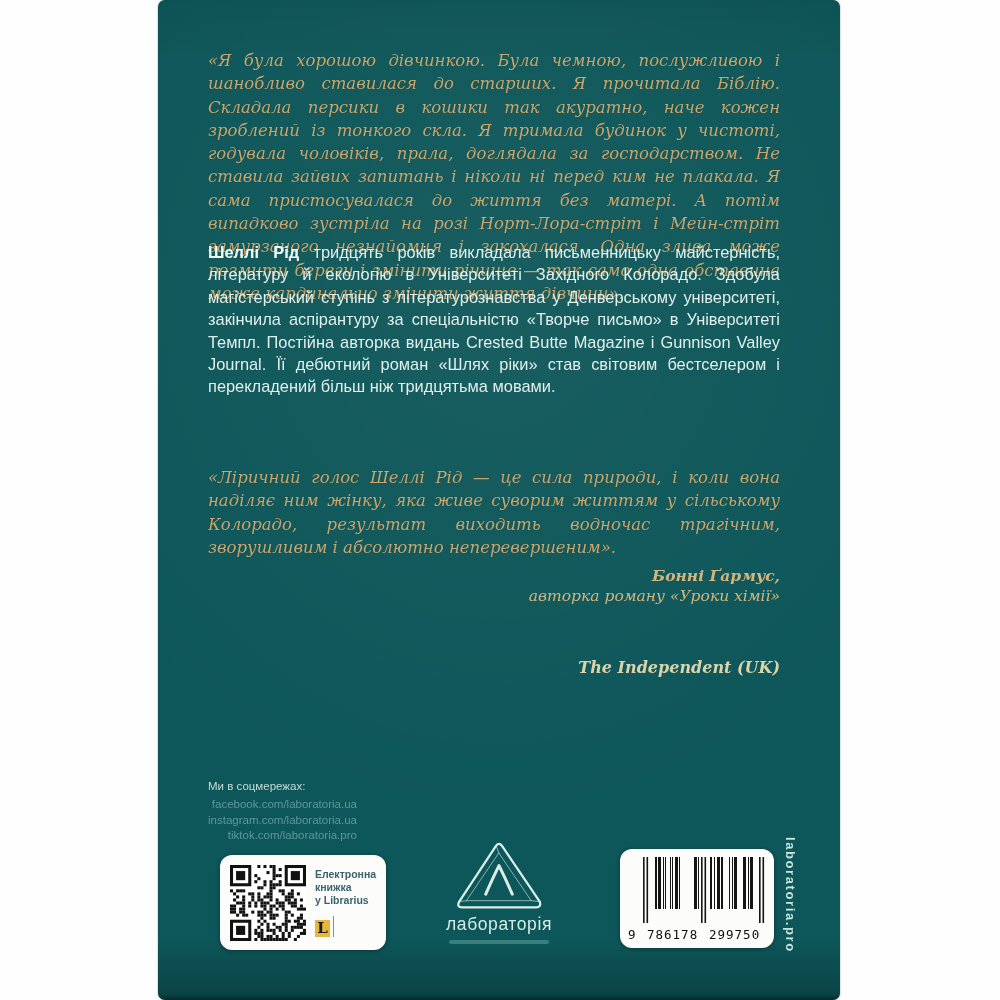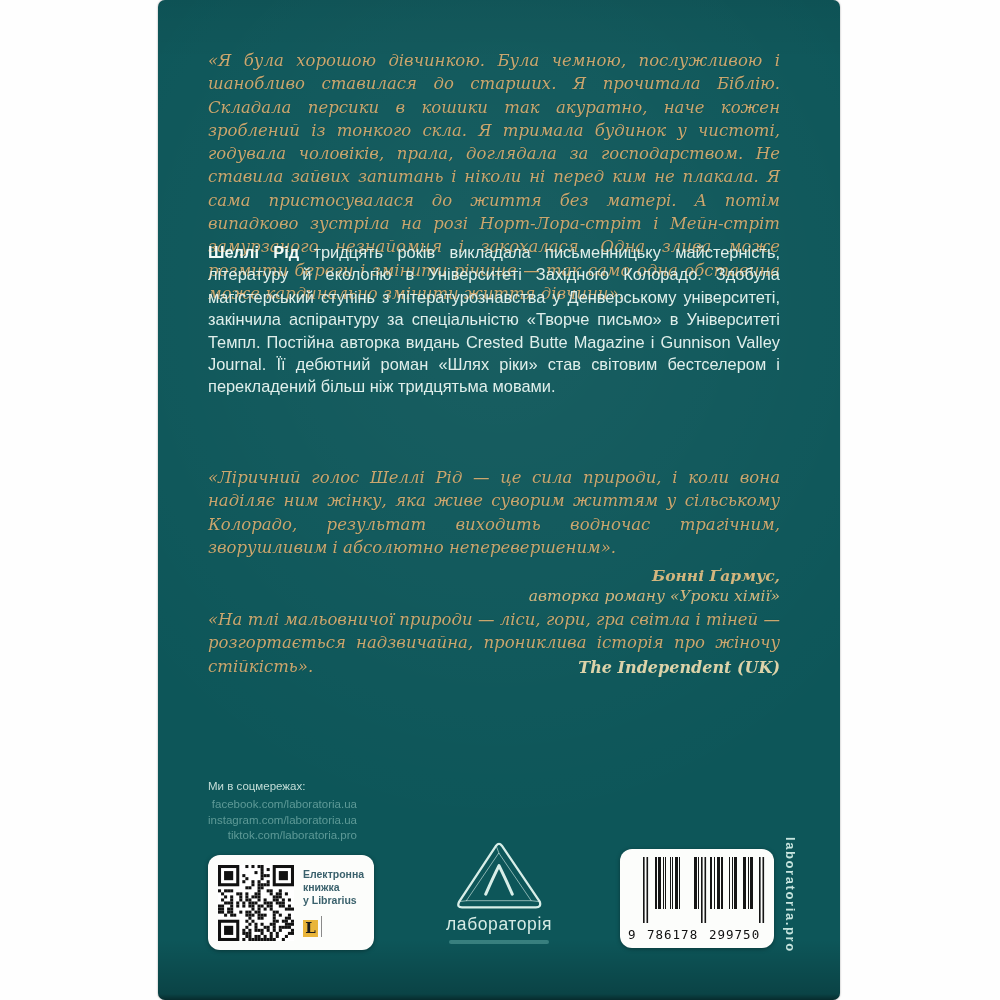--- a/index.html
+++ b/index.html
@@ -19,21 +19,21 @@
   .bio b{color:#f2fbf8;}
   .attr{position:absolute;left:50px;width:572px;text-align:right;
         font-family:"DejaVu Serif","Liberation Serif",serif;font-style:italic;
         color:#d3b67e;font-size:15.5px;line-height:20px;}
   .attr .nm{font-weight:bold;}
   .attr2{color:#ddd3a9;font-weight:bold;font-size:16px;}
   .social{position:absolute;left:50px;top:779px;font-size:11.5px;line-height:15.4px;}
   .social .lbl{color:#c4ddd8;margin-bottom:3px;}
   .social .lnk{color:#5e9a97;text-align:right;}
   .card{position:absolute;background:#fcfdfb;border-radius:12px;box-shadow:0 1px 4px rgba(0,0,0,.35);}
-  .qr-card{left:50px;top:855px;width:166px;height:95px;display:flex;align-items:center;}
+  .qr-card{left:62px;top:855px;width:166px;height:95px;display:flex;align-items:center;}
   .qr-box{margin-left:10px;}
   .qr-side{margin-left:9px;display:flex;flex-direction:column;}
   .qr-side .t{color:#3a616c;font-weight:bold;font-size:10.5px;line-height:13px;}
   .l-mark{margin-top:8px;display:flex;align-items:flex-end;height:22px;}
   .l-sq{display:inline-block;width:15px;height:17px;background:#e9b53a;color:#1c1c1c;
         font-weight:bold;font-size:15px;line-height:17px;text-align:center;
         font-family:"DejaVu Serif",serif;}
   .l-bar{display:inline-block;width:1px;height:21px;background:#8a8a8a;margin-left:3px;}
   .logo-wrap{position:absolute;left:0;top:0;width:682px;}
   .logo-tri{position:absolute;left:293px;top:841px;}
@@ -64,21 +64,20 @@
 
     <p class="bio col" style="top:241px;"><b>Шеллі Рід</b><span> тридцять років викладала письменницьку майстерність, літературу й екологію в Університеті Західного Колорадо. Здобула магістерський ступінь з літературознавства у Денверському університеті, закінчила аспірантуру за спеціальністю «Творче письмо» в Університеті Темпл. Постійна авторка видань Crested Butte Magazine і Gunnison Valley Journal. Її дебютний роман «Шлях ріки» став світовим бестселером і перекладений більш ніж тридцятьма мовами.</span></p>
 
     <p class="gold-quote col" style="top:466px;">«Ліричний голос Шеллі Рід — це сила природи, і коли вона наділяє ним жінку, яка живе суворим життям у сільському Колорадо, результат виходить водночас трагічним, зворушливим і абсолютно неперевершеним».</p>
 
     <div class="attr" style="top:520px;margin-top:46px;">
       <div class="nm">Бонні Ґармус,</div>
       <div>авторка роману «Уроки хімії»</div>
     </div>
 
-    <p class="gold-quote col" style="top:608px;">«На тлі мальовничої природи — ліси, гори, гра світла і тіней — розгортається надзвичайна, прониклива історія про жіночу стійкість».</p>
 
     <div class="attr attr2" style="top:658px;">The Independent (UK)</div>
 
     <div class="social">
       <div class="lbl">Ми в соцмережах:</div>
       <div class="lnk">facebook.com/laboratoria.ua</div>
       <div class="lnk">instagram.com/laboratoria.ua</div>
       <div class="lnk">tiktok.com/laboratoria.pro</div>
     </div>
 

